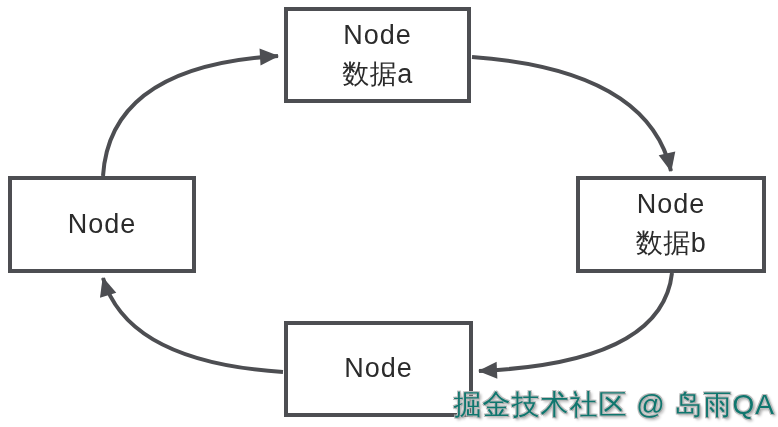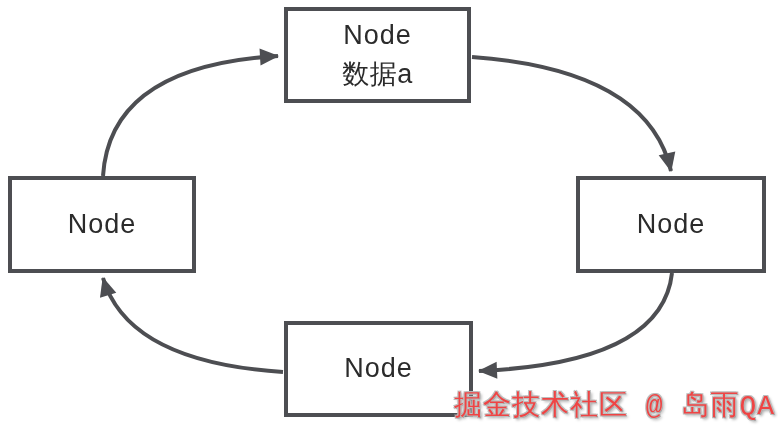--- a/index.html
+++ b/index.html
@@ -43,29 +43,28 @@
   .node-d { left: 8px;   top: 176px; width: 188px; height: 97px; }
   .node-title { letter-spacing: 1px; }
   .node-subtitle { letter-spacing: 0.5px; }
   .watermark {
     position: absolute;
     right: 3px;
     bottom: 3px;
     font-size: 28px;
     font-weight: 400;
     letter-spacing: 1px;
-    color: #ef4444;
+    color: #0f766e;
     text-shadow:
       -1px -1px 0 #bdbdbd,
        1px -1px 0 #bdbdbd,
       -1px  1px 0 #bdbdbd,
        1px  1px 0 #a8a8a8,
        2px  2px 3px #9e9e9e;
     white-space: nowrap;
-    font-family: Liberation Mono, monospace;
   }
 </style>
 </head>
 <body>
 
 <div class="canvas">
 
   <svg class="arrows-layer" viewBox="0 0 778 427" xmlns="http://www.w3.org/2000/svg">
     <defs>
       <marker id="arrowhead" markerUnits="userSpaceOnUse" markerWidth="22" markerHeight="20" refX="19" refY="9.5" orient="auto">
@@ -78,20 +77,21 @@
     <path d="M283,372 Q128,362 103,278" fill="none" stroke="#4d4e52" stroke-width="4" marker-end="url(#arrowhead)"></path>
   </svg>
 
   <div class="node node-a">
     <div class="node-title">Node</div>
     <div class="node-subtitle">数据a</div>
   </div>
 
   <div class="node node-b">
     <div class="node-title">Node</div>
+    <div class="node-subtitle">数据b</div>
   </div>
 
   <div class="node node-c">
     <div class="node-title">Node</div>
   </div>
 
   <div class="node node-d">
     <div class="node-title">Node</div>
   </div>
 

